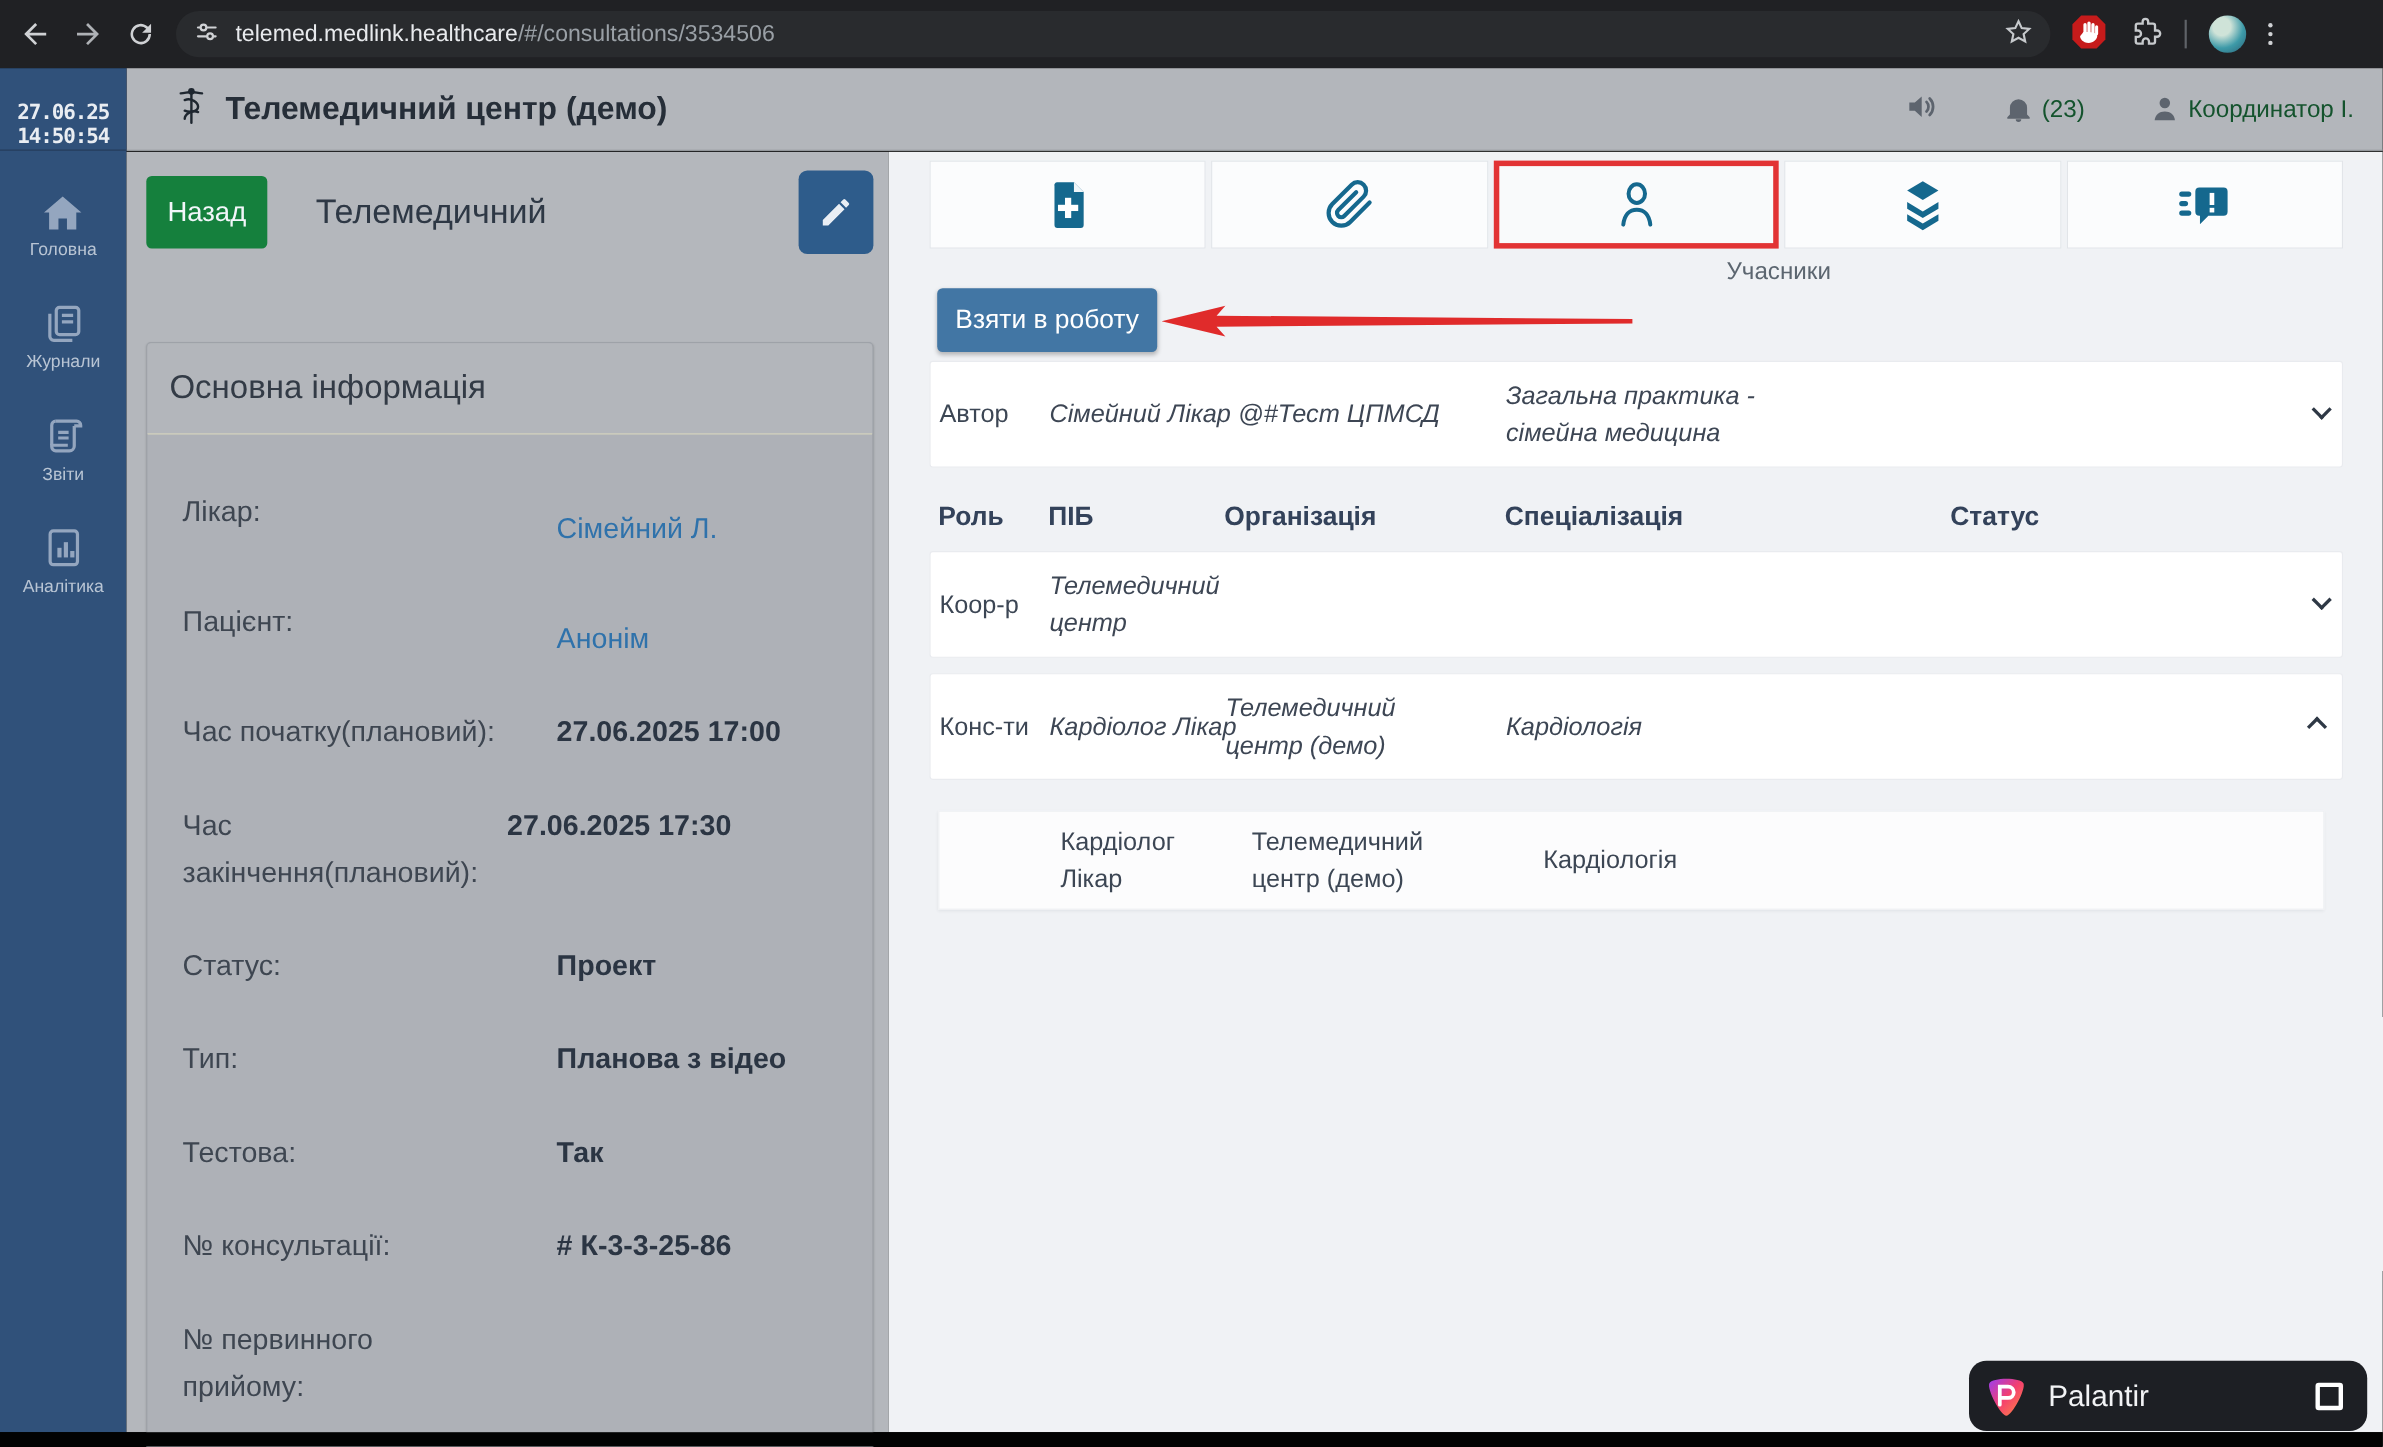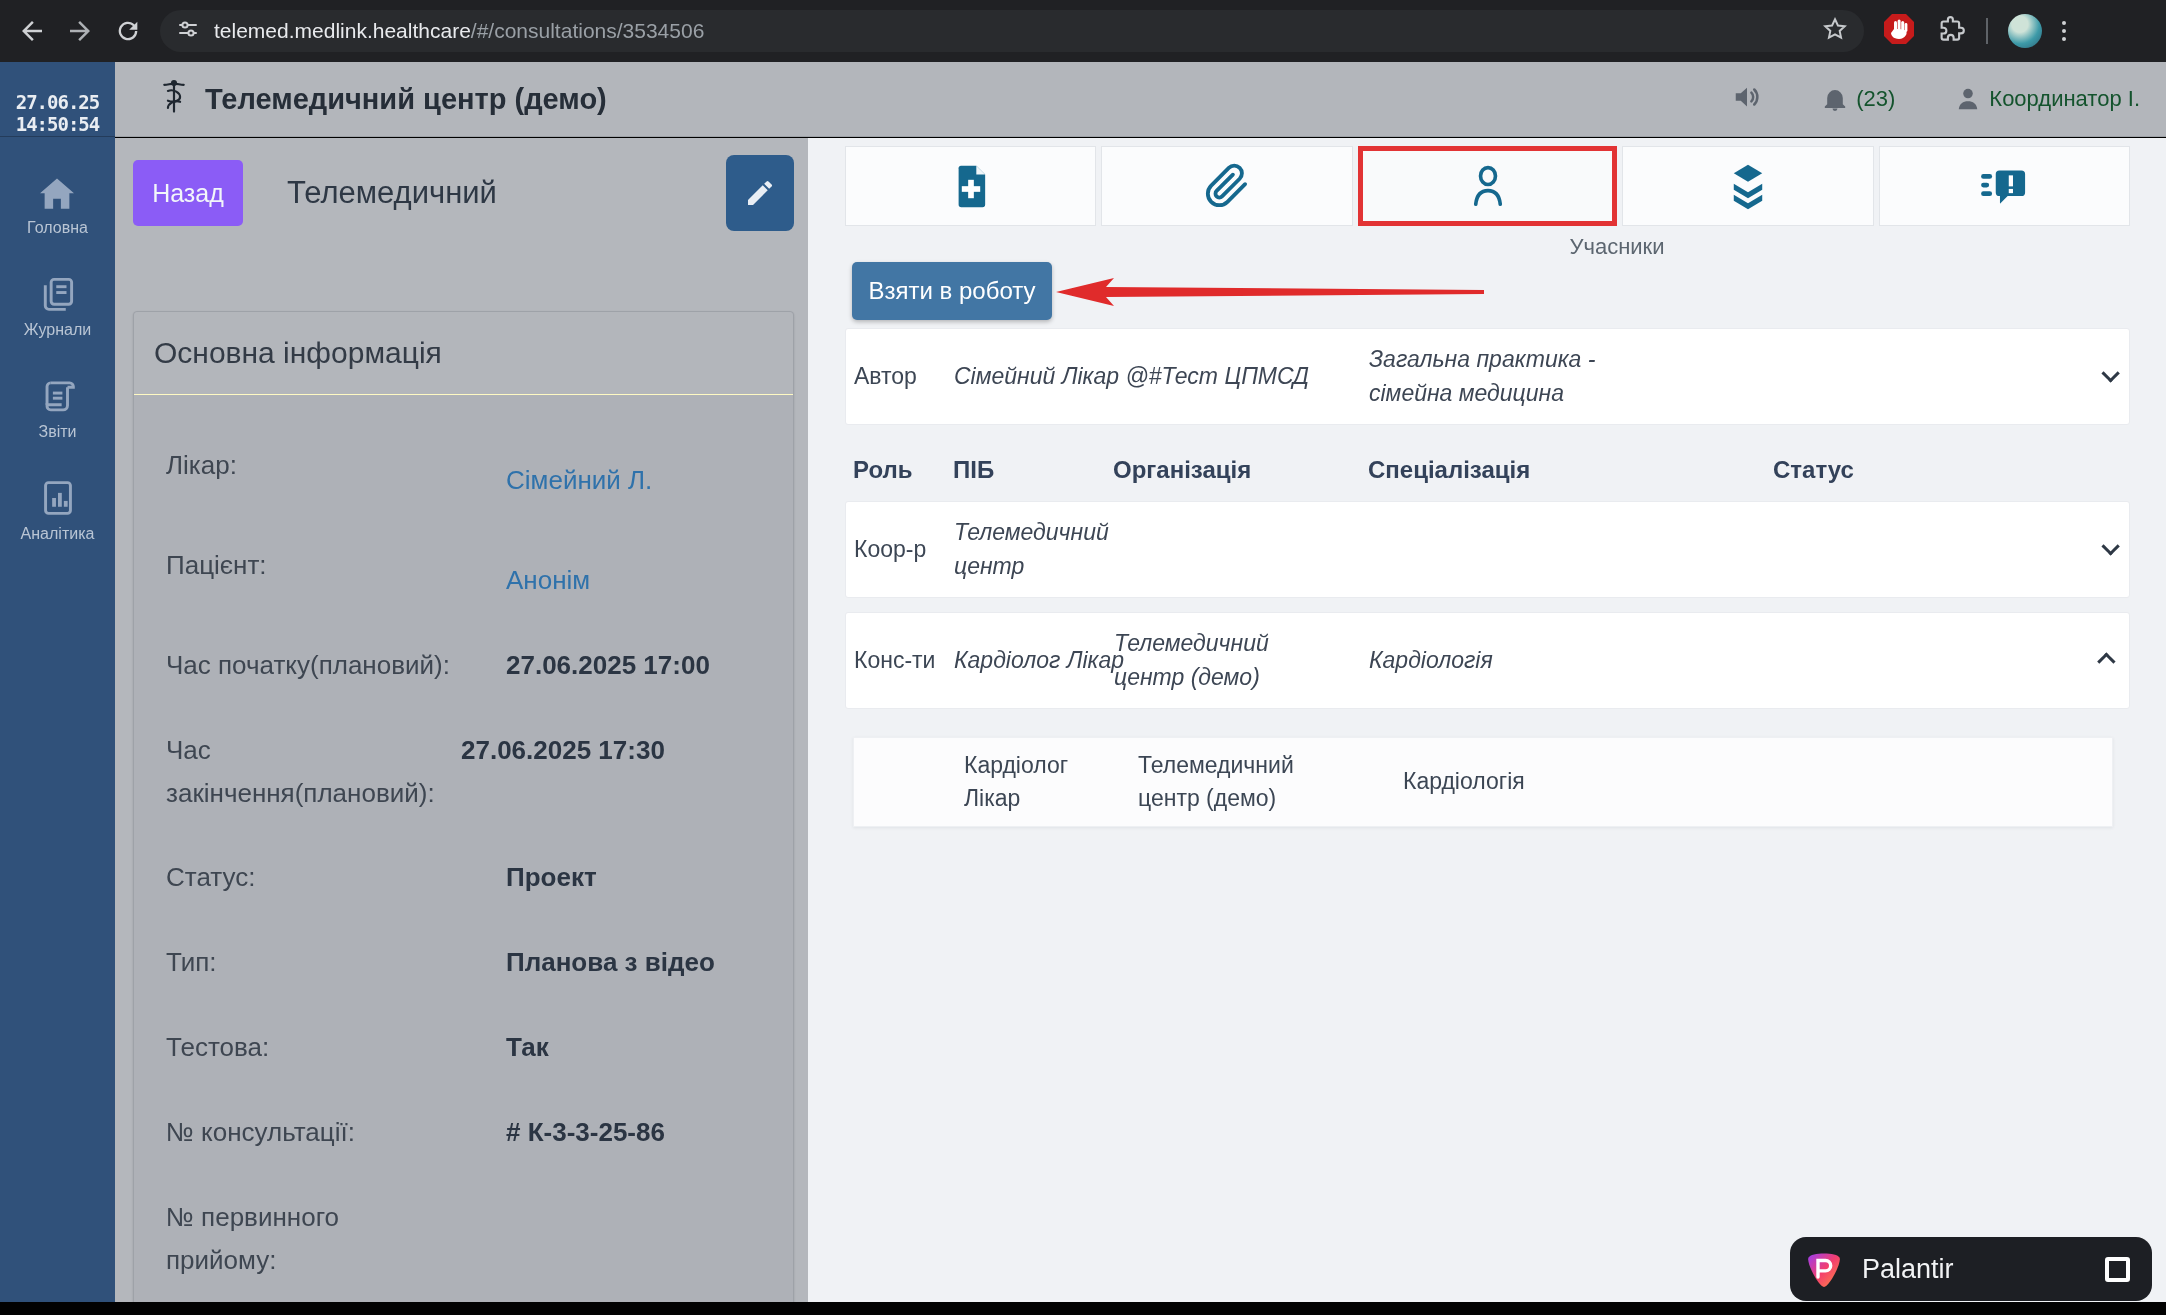--- a/index.html
+++ b/index.html
@@ -40,21 +40,21 @@
            letter-spacing:-1px; }
   .snav { display:flex; flex-direction:column; align-items:center; padding-top:40px; gap:38px; }
   .snav-item { display:flex; flex-direction:column; align-items:center; gap:8px; cursor:pointer; }
   .snav-item svg { display:block; }
   .snav-label { font-size:16px; color:#b9c5d4; }
 
   
   #leftpanel { position:absolute; left:115px; top:138px; width:693px; height:1164px;
                background:#b4b7bc; padding:15px 14px 0 18px; }
   .lp-toolbar { display:flex; align-items:center; height:80px; }
-  .btn-back { background:#8b5cf6; color:#f2f6fa; font-size:25px; font-weight:500;
+  .btn-back { background:#15803d; color:#f2f6fa; font-size:25px; font-weight:500;
               border:none; border-radius:5px; width:110px; height:66px; cursor:pointer; }
   .lp-title { font-size:31px; color:#2e3845; margin-left:44px; }
   .btn-edit { margin-left:auto; width:68px; height:76px; background:#2e5c8b; border:none;
               border-radius:8px; display:flex; align-items:center; justify-content:center; cursor:pointer; }
 
   .card { border:1px solid #9ea2a8; border-radius:4px; background:#aeb1b7;
           box-shadow:0 1px 2px rgba(0,0,0,.15); }
   #maincard { margin-top:78px; }
   .card-head { background:#b3b6bb; border-bottom:1px solid #fef9c3; border-radius:4px 4px 0 0;
                padding:24px 20px; font-size:30px; font-weight:500; color:#333b46;

